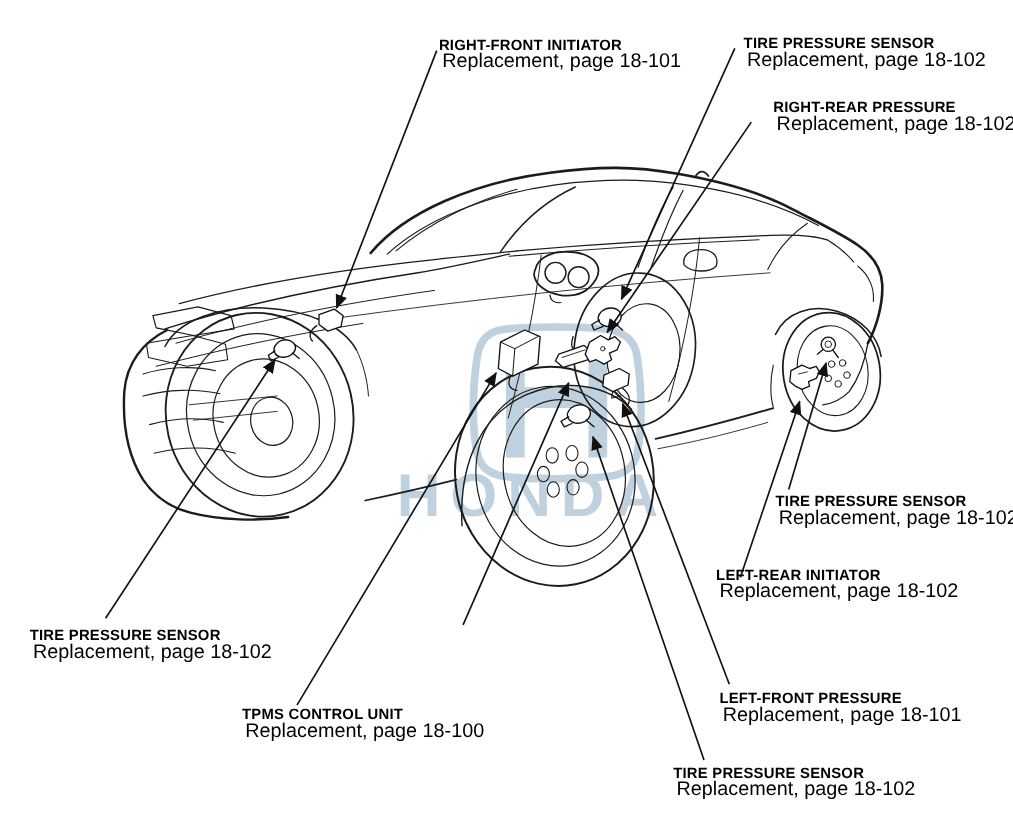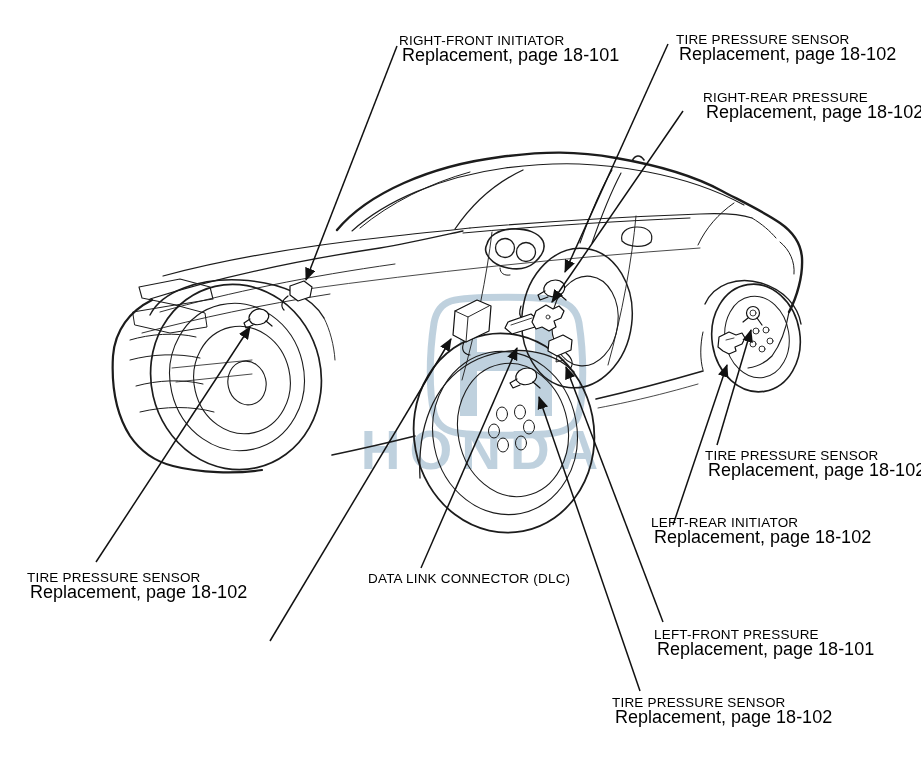--- a/index.html
+++ b/index.html
@@ -11,21 +11,21 @@
     font-family:"Liberation Sans",sans-serif;
   }
   #art{position:absolute;left:0;top:0;}
   .callout{
     position:absolute;
     color:#000;
     white-space:nowrap;
     z-index:5;
   }
   .c-title{
-    font-weight:normal;
+    font-weight:bold;
     font-size:13.5px;
     line-height:15px;
     letter-spacing:.2px;
   }
   .c-sub{
     font-size:18px;
     line-height:15px;
     padding-left:3px;
   }
 </style>
@@ -234,24 +234,25 @@
   <div class="callout" style="left:651px;top:515px">
     <div class="c-title">LEFT-REAR INITIATOR</div>
     <div class="c-sub">Replacement, page 18-102</div>
   </div>
 
   <div class="callout" style="left:27px;top:570px">
     <div class="c-title">TIRE PRESSURE SENSOR</div>
     <div class="c-sub">Replacement, page 18-102</div>
   </div>
 
-  <div class="callout" style="left:368px;top:571px">
-    <div class="c-title">DATA LINK CONNECTOR (DLC)</div>
-  </div>
-
+
+  <div class="callout" style="left:220px;top:642px">
+    <div class="c-title">TPMS CONTROL UNIT</div>
+    <div class="c-sub">Replacement, page 18-100</div>
+  </div>
 
   <div class="callout" style="left:654px;top:627px">
     <div class="c-title">LEFT-FRONT PRESSURE</div>
     <div class="c-sub">Replacement, page 18-101</div>
   </div>
 
   <div class="callout" style="left:612px;top:695px">
     <div class="c-title">TIRE PRESSURE SENSOR</div>
     <div class="c-sub">Replacement, page 18-102</div>
   </div>

